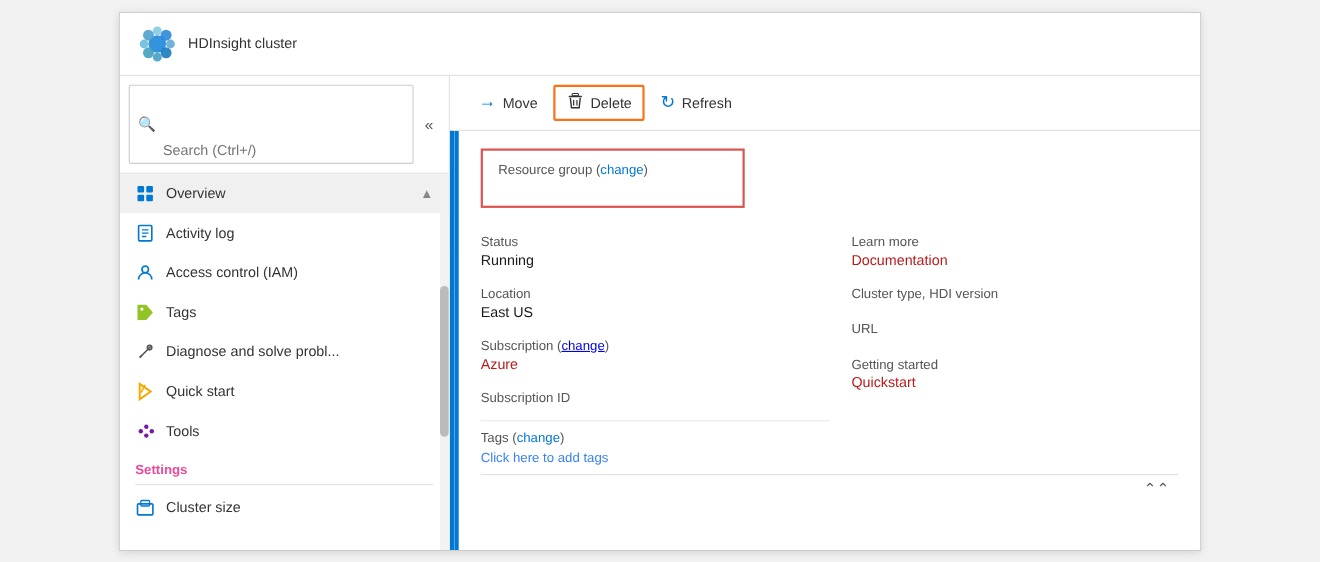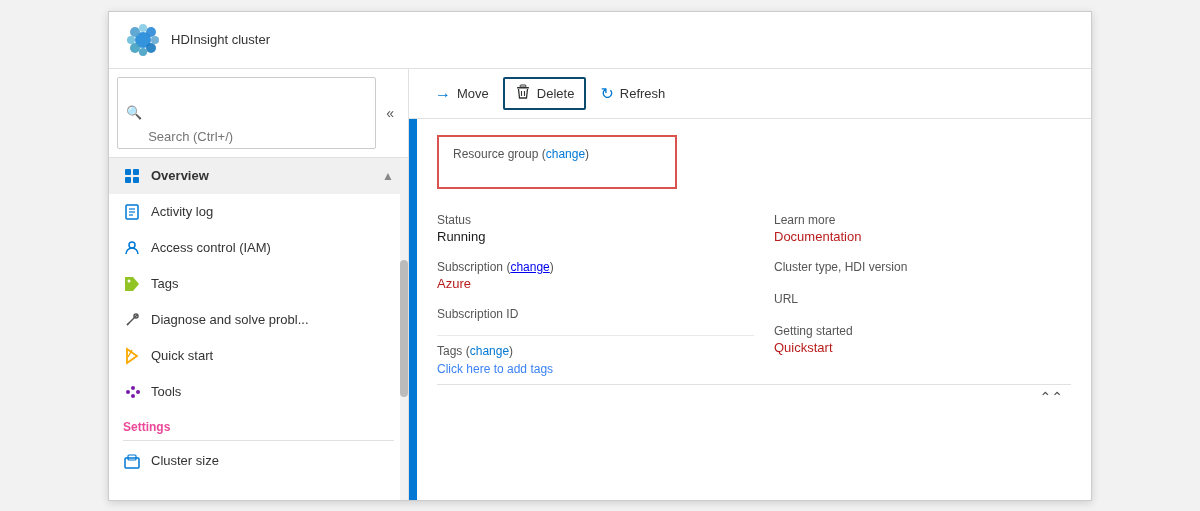--- a/index.html
+++ b/index.html
@@ -105,21 +105,21 @@
       align-items: center;
       padding: 9px 14px;
       cursor: pointer;
       gap: 10px;
       color: #333;
       font-size: 13px;
       position: relative;
     }
     .nav-item.active {
       background: #f0f0f0;
-      font-weight: 700;
+      font-weight: 400;
     }
     .nav-item .nav-icon {
       width: 18px;
       height: 18px;
       flex-shrink: 0;
       display: flex;
       align-items: center;
       justify-content: center;
       font-size: 15px;
     }
@@ -188,21 +188,21 @@
       gap: 6px;
       padding: 5px 10px;
       background: none;
       border: none;
       cursor: pointer;
       font-size: 13px;
       color: #333;
       border-radius: 2px;
     }
     .toolbar-btn.delete-btn {
-      border: 2px solid #0c4a6e;
+      border: 2px solid #f97316;
       color: #333;
     }
 
     
     .details-panel {
       flex: 1;
       padding: 16px 20px;
       overflow-y: auto;
       border-left: 4px solid #0078d4;
     }
@@ -460,20 +460,24 @@
 
           
           <div class="details-grid">
 
             <div>
               <div class="detail-block">
                 <div class="detail-label">Status</div>
                 <div class="detail-value">Running</div>
               </div>
 
+              <div class="detail-block">
+                <div class="detail-label">Location</div>
+                <div class="detail-value">East US</div>
+              </div>
 
               <div class="detail-block">
                 <div class="detail-label">
                   <span>Subscription</span>
                   (<a href="#">change</a>)
                 </div>
                 <div class="detail-value">
                   <a href="#">Azure</a>
                 </div>
               </div>

